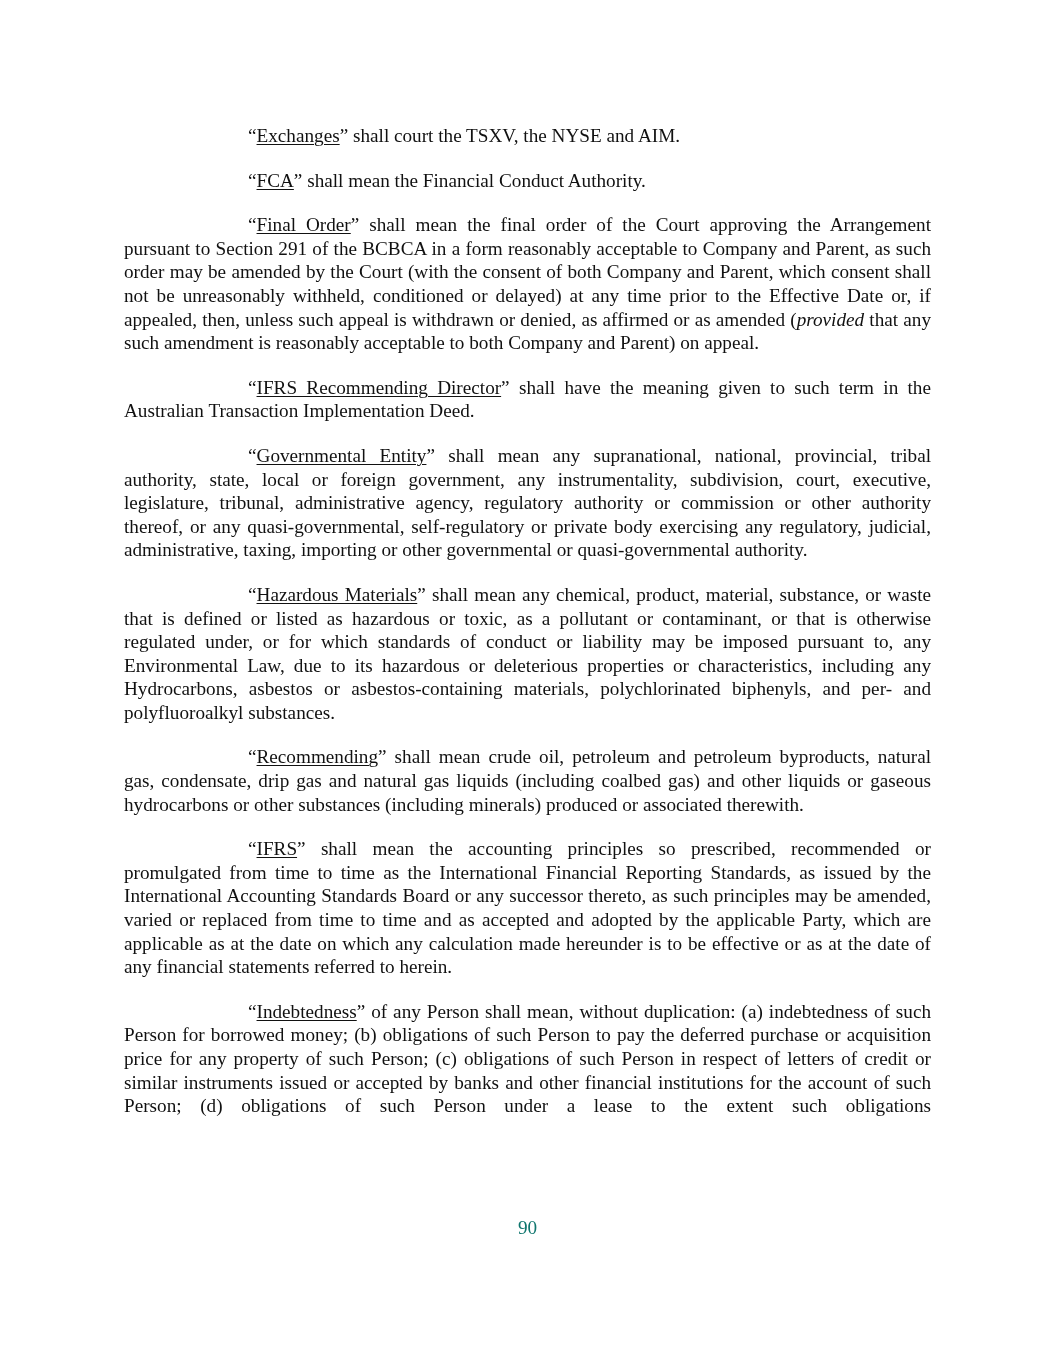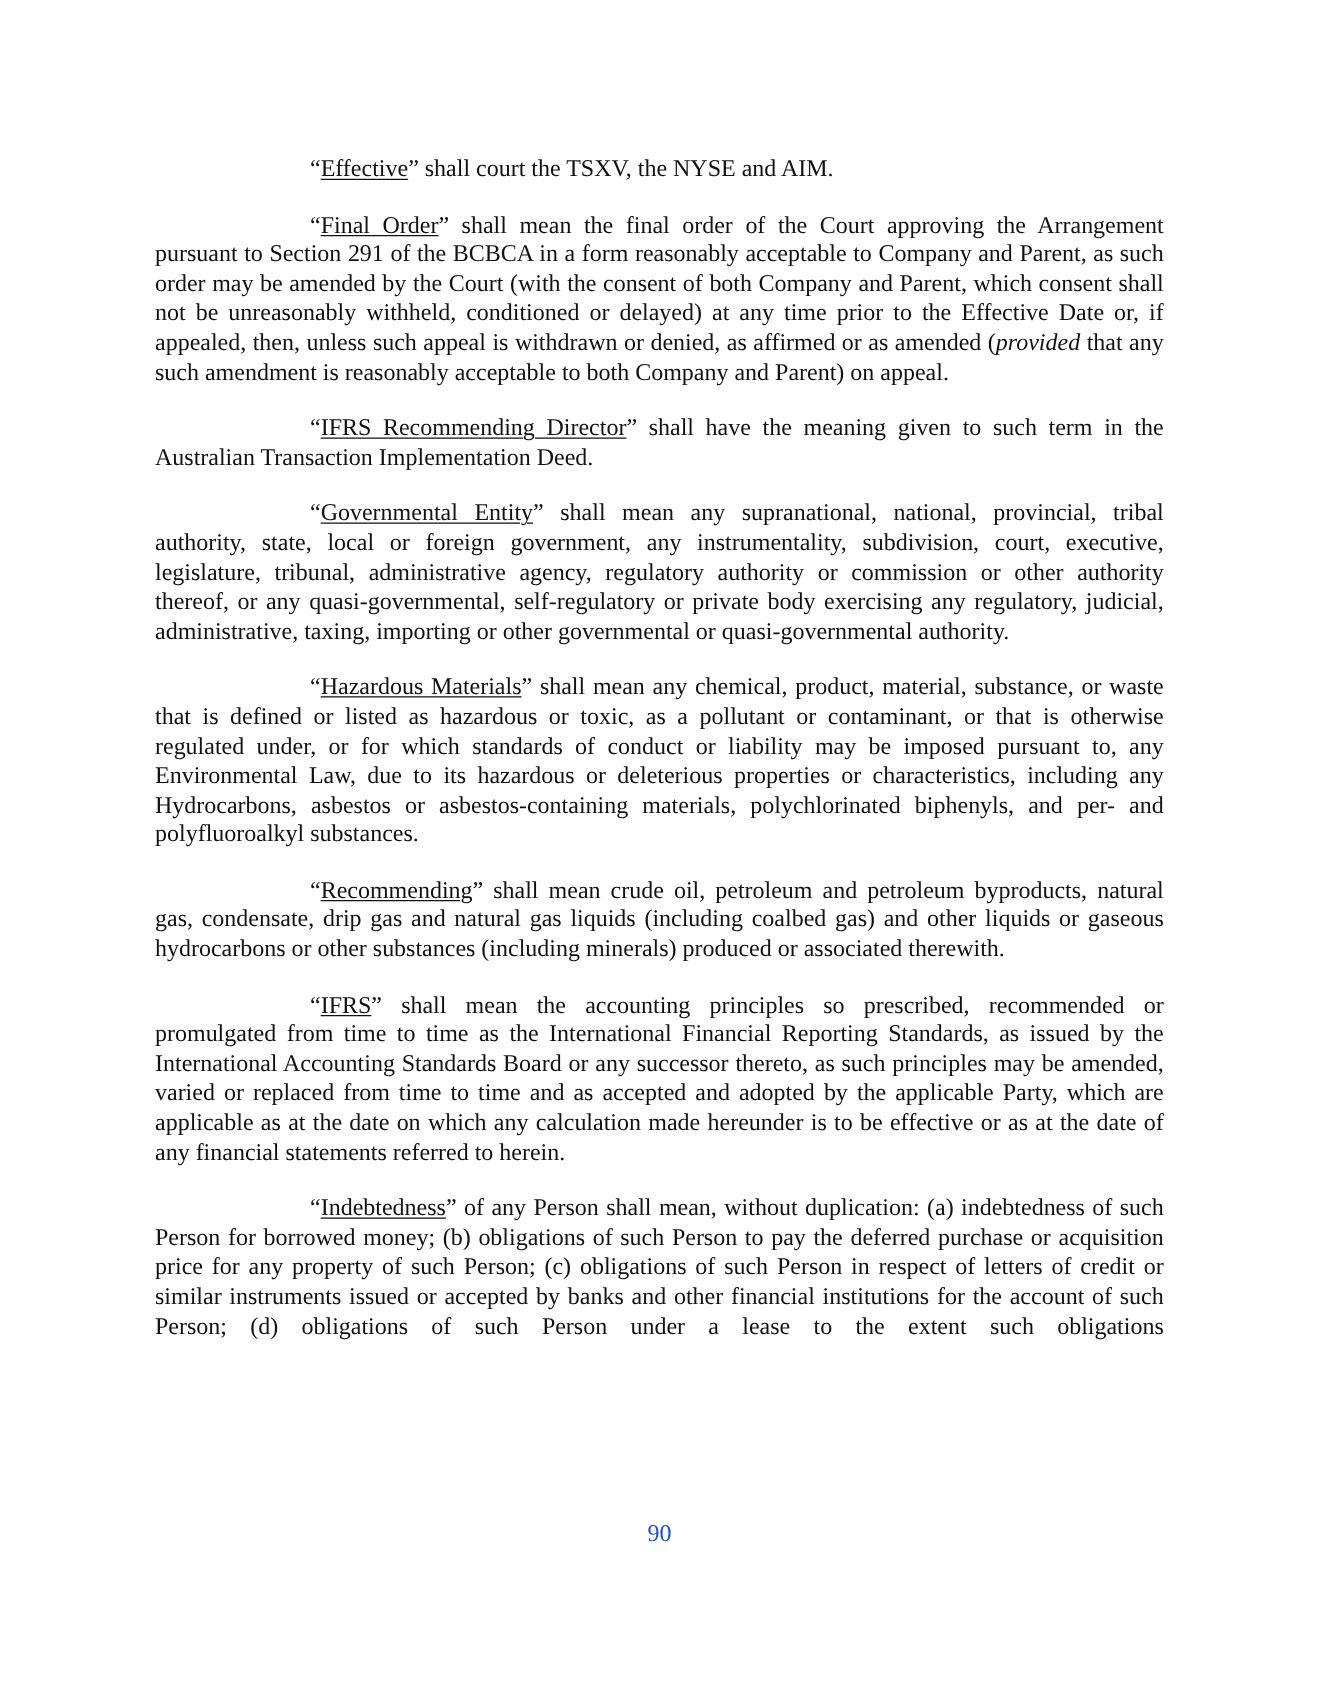--- a/index.html
+++ b/index.html
@@ -39,31 +39,32 @@
     .ital { font-style: italic; }
     .page-number {
       position: absolute;
       left: 0;
       width: 1055px;
       top: 1216px;
       text-align: center;
       font-family: "Liberation Serif", "DejaVu Serif", serif;
       font-size: 19.2px;
       line-height: 24px;
-      color: #1d4ed8;
+      color: #0f766e;
     }
   </style>
 </head>
 <body>
 
 <div class="page">
 
-  <p class="para single"><span>“</span><span class="term">Effective</span><span>” shall court the TSXV, the NYSE and AIM.</span></p>
+  <p class="para single"><span>“</span><span class="term">Exchanges</span><span>” shall court the TSXV, the NYSE and AIM.</span></p>
 
 
+  <p class="para single"><span>“</span><span class="term">FCA</span><span>” shall mean the Financial Conduct Authority.</span></p>
 
   <p class="para"><span>“</span><span class="term">Final Order</span><span>” shall mean the final order of the Court approving the Arrangement pursuant to Section 291 of the BCBCA in a form reasonably acceptable to Company and Parent, as such order may be amended by the Court (with the consent of both Company and Parent, which consent shall not be unreasonably withheld, conditioned or delayed) at any time prior to the Effective Date or, if appealed, then, unless such appeal is withdrawn or denied, as affirmed or as amended (</span><span class="ital">provided</span><span> that any such amendment is reasonably acceptable to both Company and Parent) on appeal.</span></p>
 
   <p class="para"><span>“</span><span class="term">IFRS Recommending Director</span><span>” shall have the meaning given to such term in the Australian Transaction Implementation Deed.</span></p>
 
   <p class="para"><span>“</span><span class="term">Governmental Entity</span><span>” shall mean any supranational, national, provincial, tribal authority, state, local or foreign government, any instrumentality, subdivision, court, executive, legislature, tribunal, administrative agency, regulatory authority or commission or other authority thereof, or any quasi-governmental, self-regulatory or private body exercising any regulatory, judicial, administrative, taxing, importing or other governmental or quasi-governmental authority.</span></p>
 
   <p class="para"><span>“</span><span class="term">Hazardous Materials</span><span>” shall mean any chemical, product, material, substance, or waste that is defined or listed as hazardous or toxic, as a pollutant or contaminant, or that is otherwise regulated under, or for which standards of conduct or liability may be imposed pursuant to, any Environmental Law, due to its hazardous or deleterious properties or characteristics, including any Hydrocarbons, asbestos or asbestos-containing materials, polychlorinated biphenyls, and per- and polyfluoroalkyl substances.</span></p>
 
   <p class="para"><span>“</span><span class="term">Recommending</span><span>” shall mean crude oil, petroleum and petroleum byproducts, natural gas, condensate, drip gas and natural gas liquids (including coalbed gas) and other liquids or gaseous hydrocarbons or other substances (including minerals) produced or associated therewith.</span></p>

